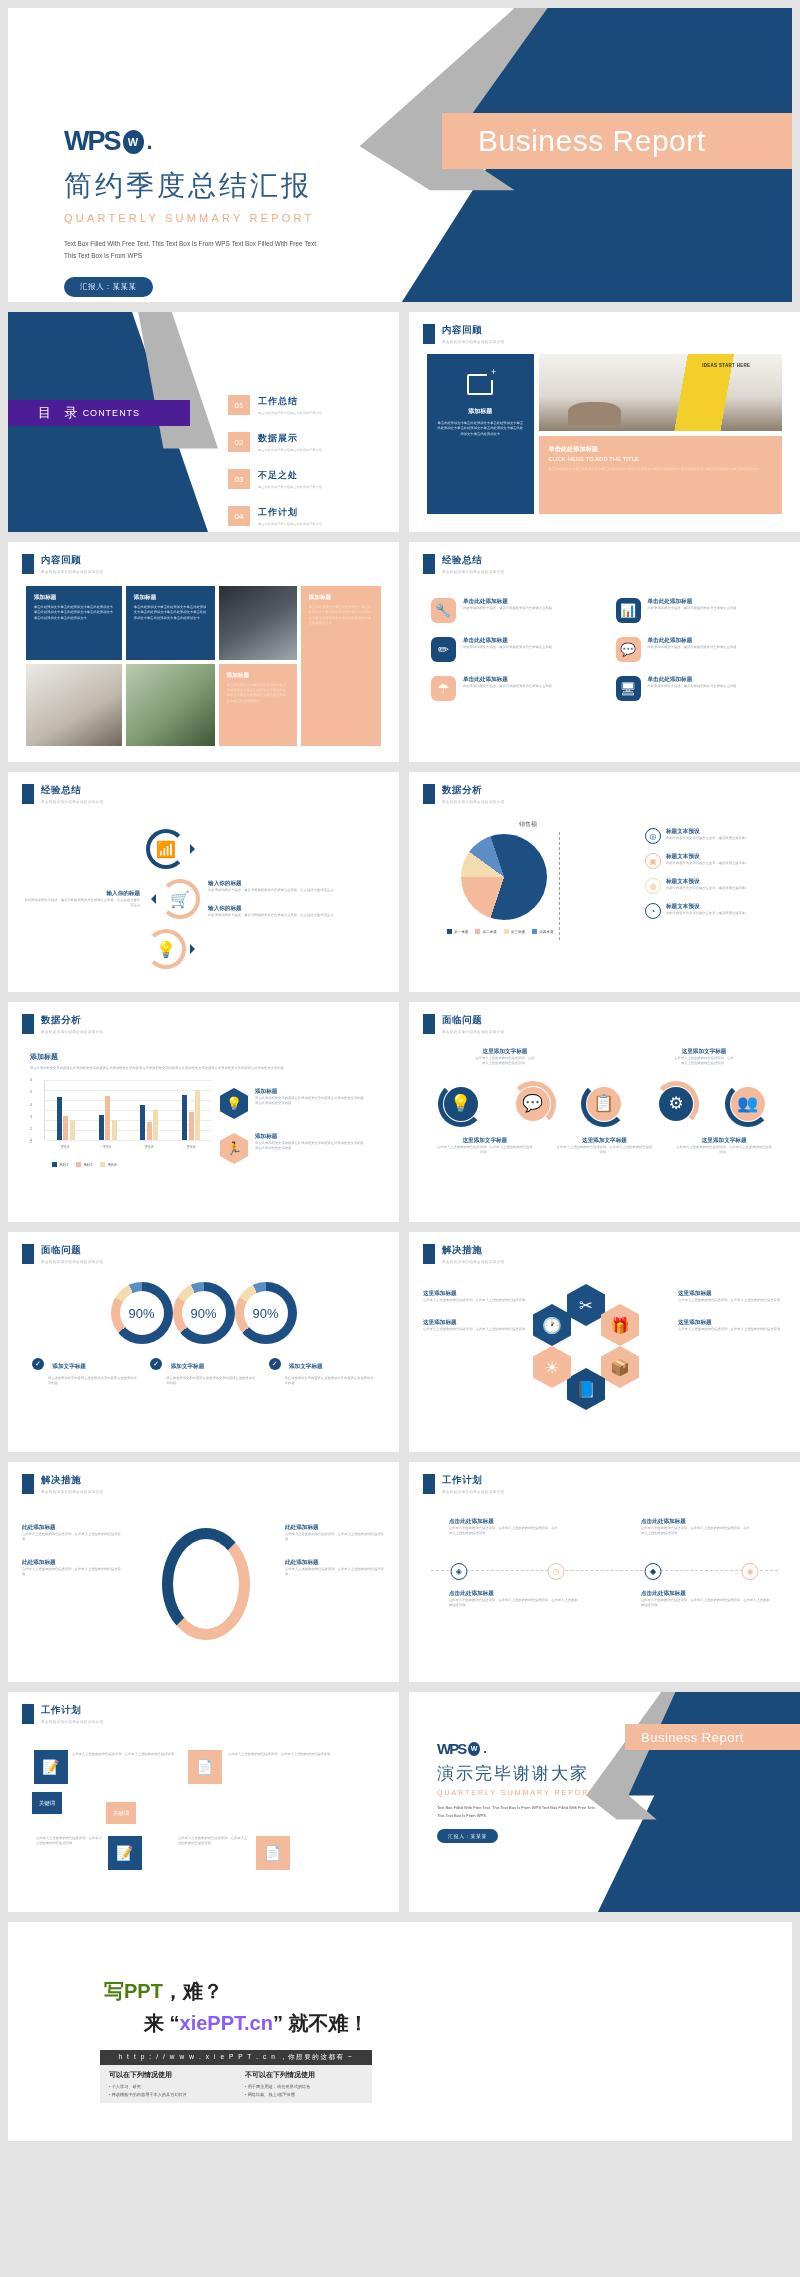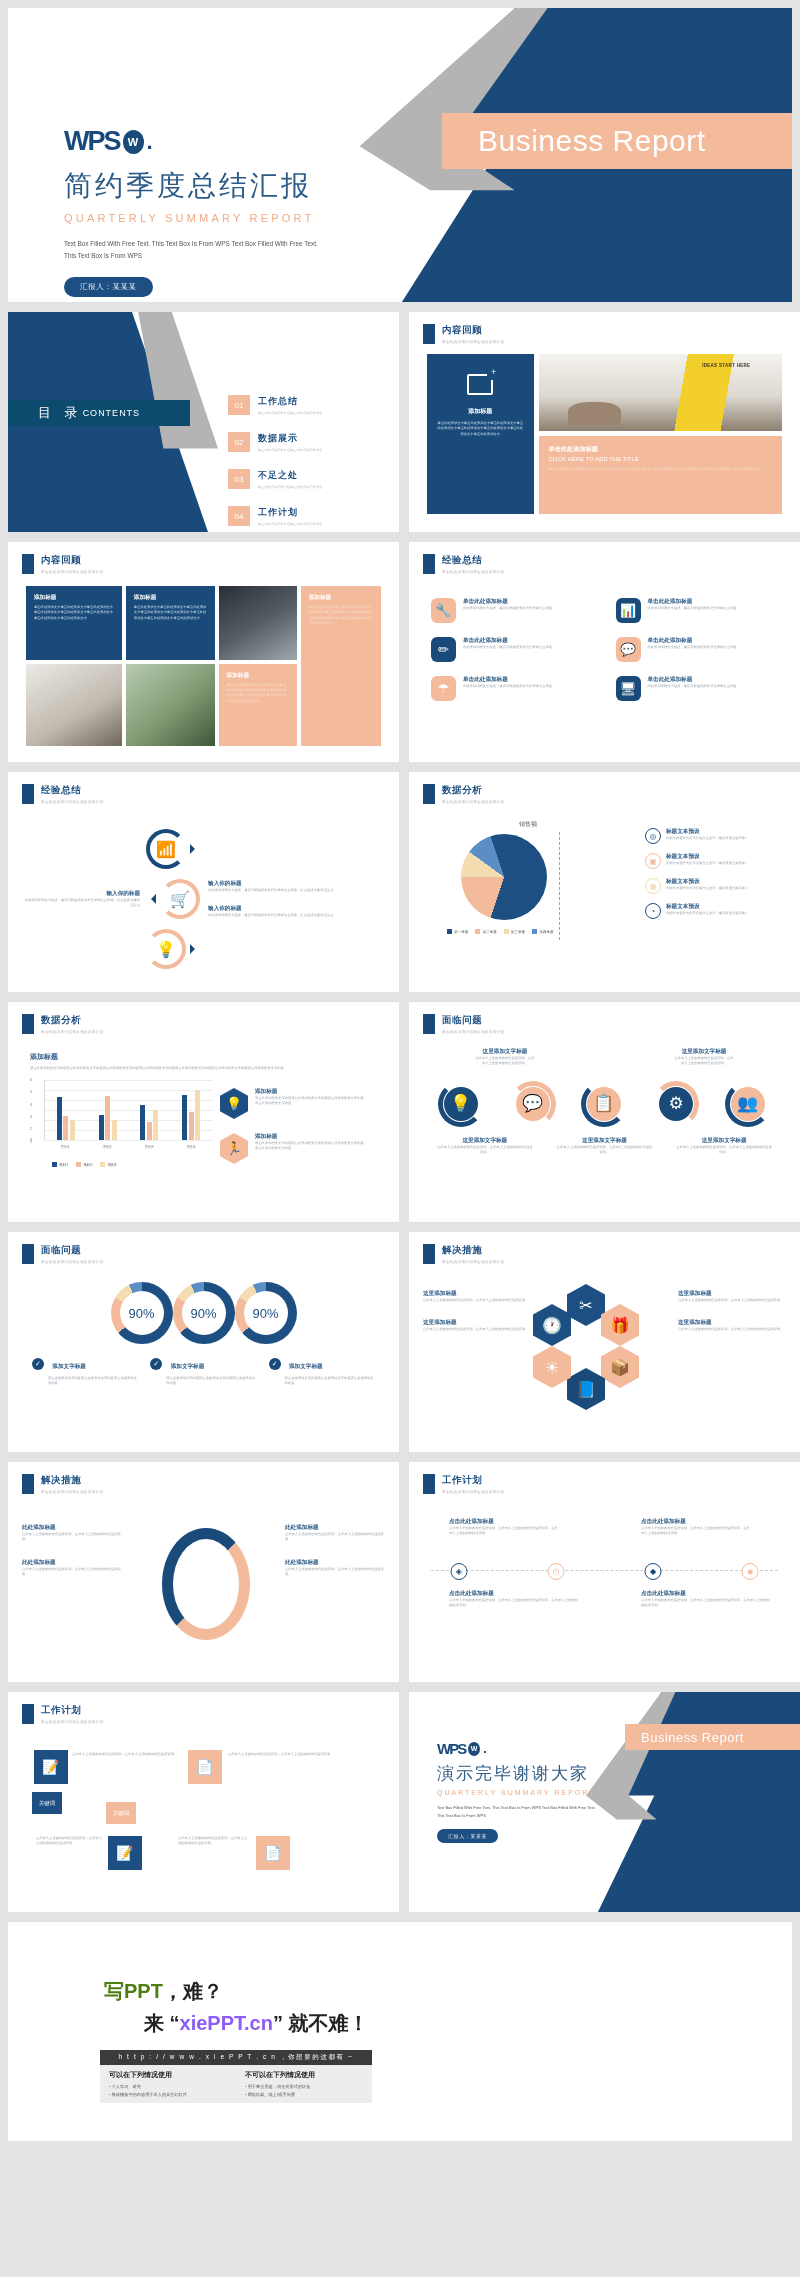--- a/index.html
+++ b/index.html
@@ -75,21 +75,21 @@
   .toc-blue {
     position: absolute; left: 0; top: 0; width: 200px; height: 220px;
     background: #194a7a; clip-path: polygon(0 0, 62% 0, 100% 100%, 0 100%);
   }
   .toc-gray {
     position: absolute; left: 0; top: 0; width: 210px; height: 220px;
     background: #b4b4b4; clip-path: polygon(62% 0, 78% 0, 100% 62%, 74% 62%);
   }
   .toc-band {
     position: absolute; left: 0; top: 88px; width: 182px; height: 26px;
-    background: #0c4a6e; display: flex; align-items: center;
+    background: #4c1d95; display: flex; align-items: center;
   }
   .toc-band .c1 { color: #fff; font-size: 13px; letter-spacing: 5px; margin-left: 30px; }
   .toc-band .c2 { color: #fff; font-size: 9px; letter-spacing: 1px; }
   .toc-list { position: absolute; left: 220px; top: 52px; width: 160px; margin-top: 31px; }
   .toc-item { display: flex; gap: 8px; margin-bottom: 17px; }
   .toc-num {
     width: 22px; height: 20px; background: #f3bb9c; color: #fff; font-size: 8px;
     display: flex; align-items: center; justify-content: center; flex: none;
   }
   .toc-cn { font-size: 9px; color: #1d4f82; font-weight: bold; letter-spacing: 1px; }

